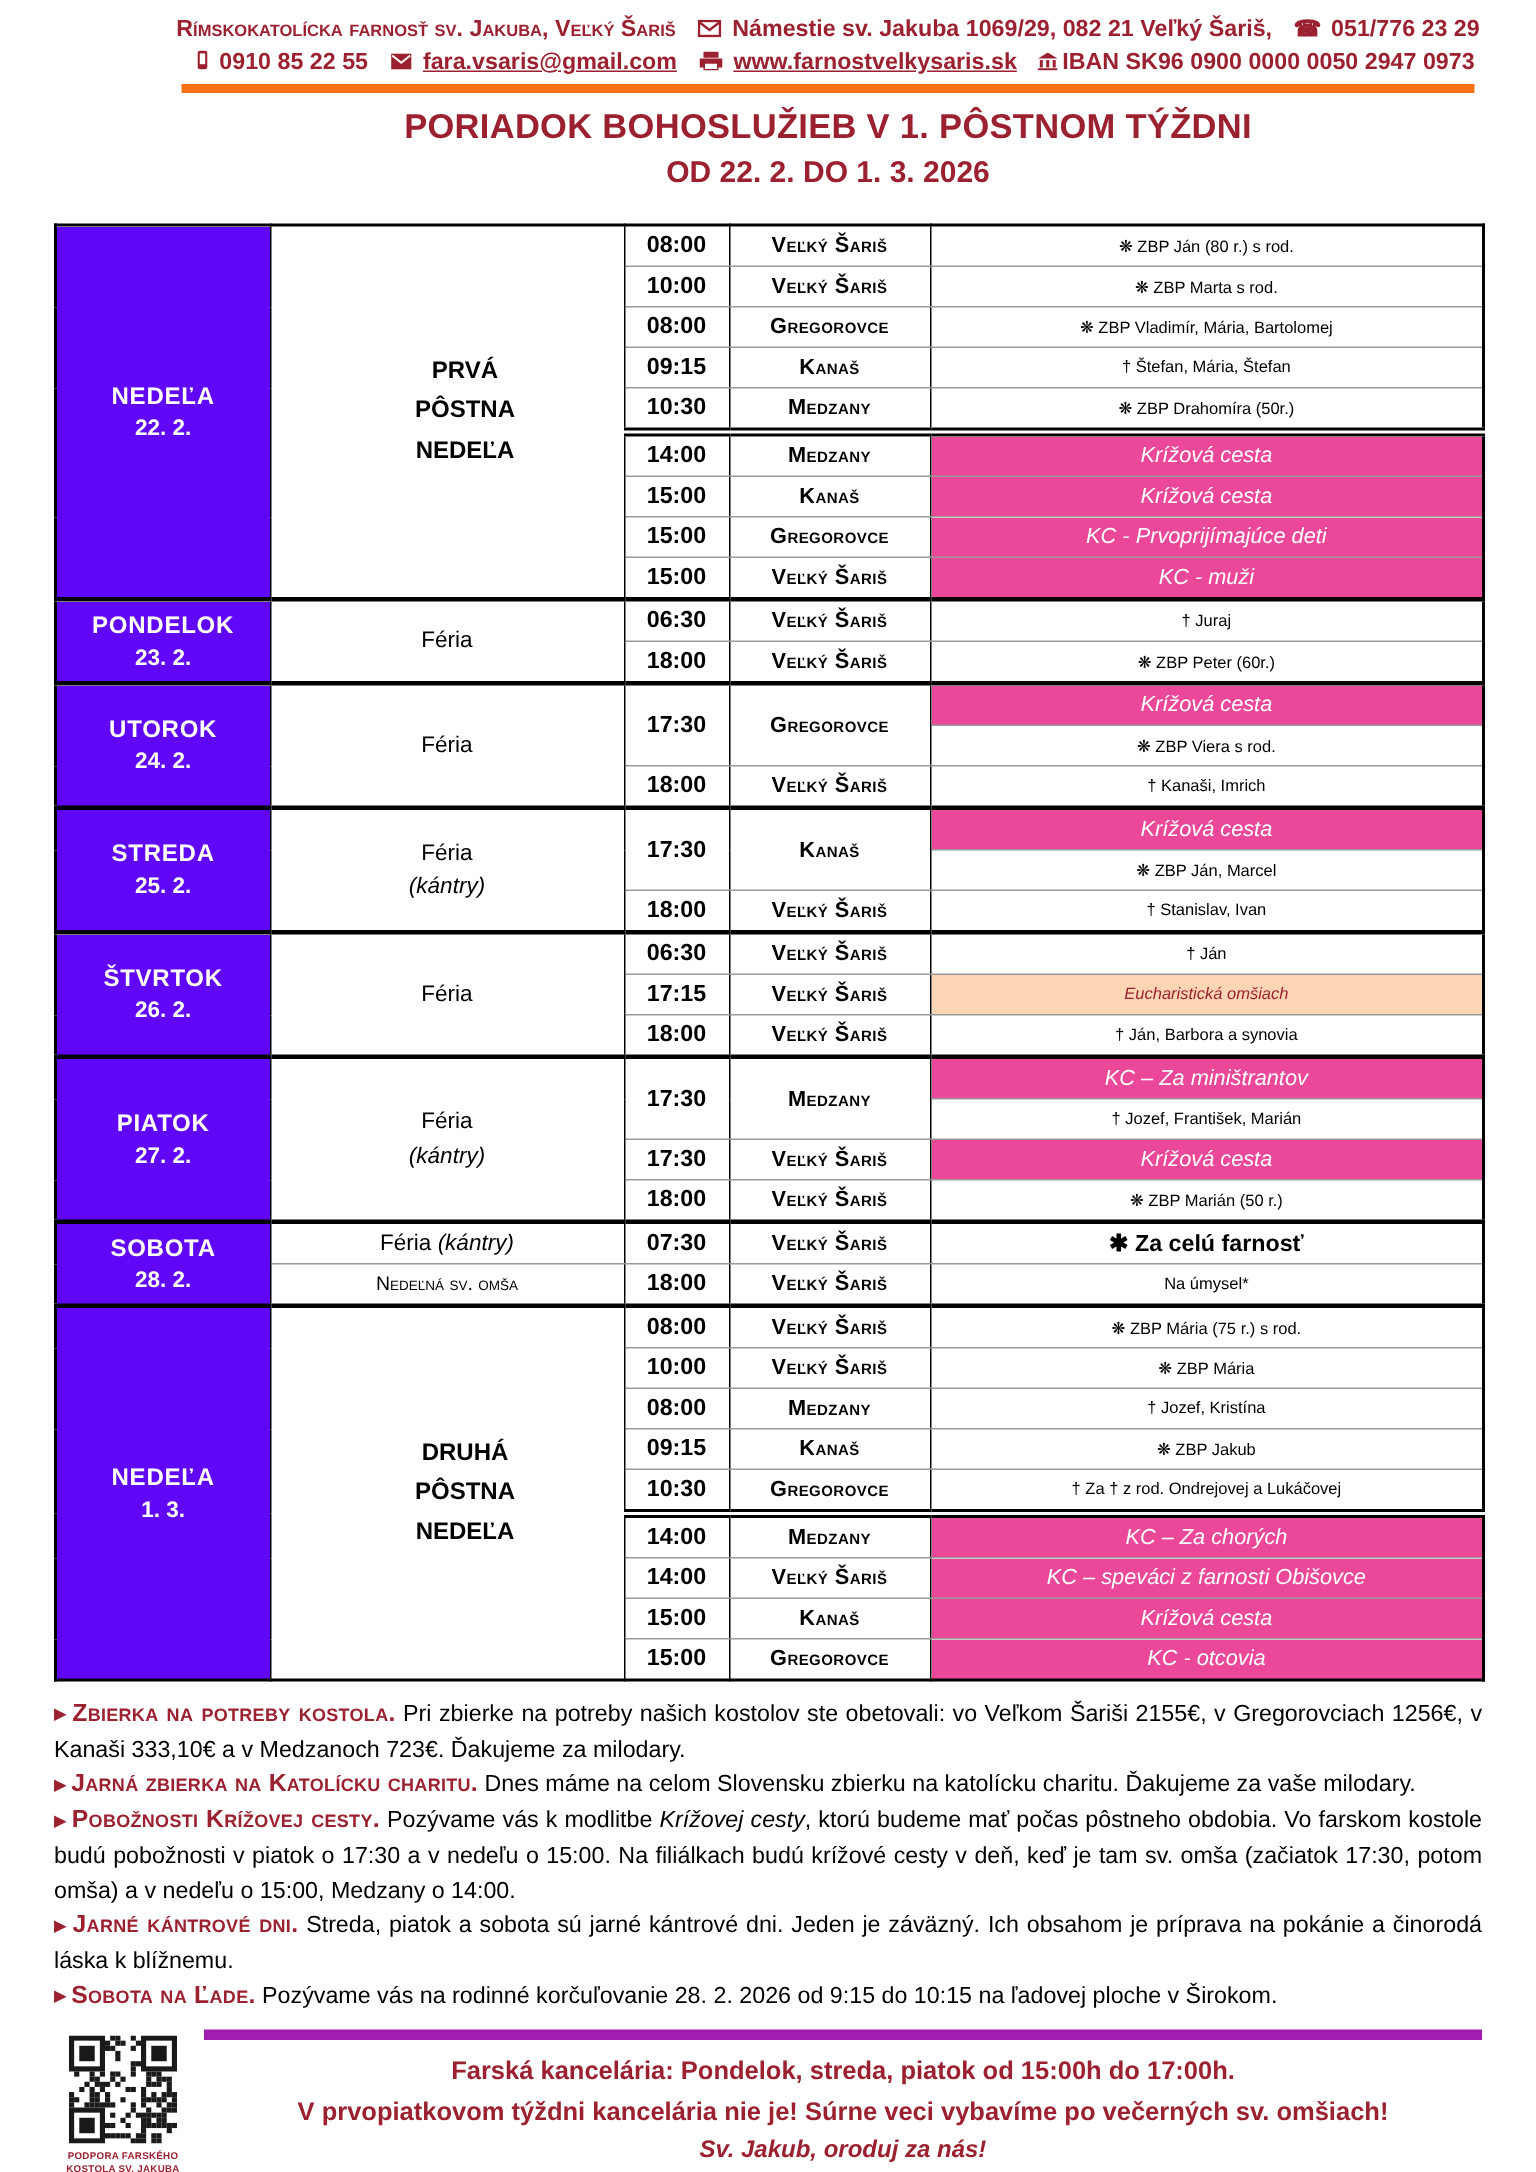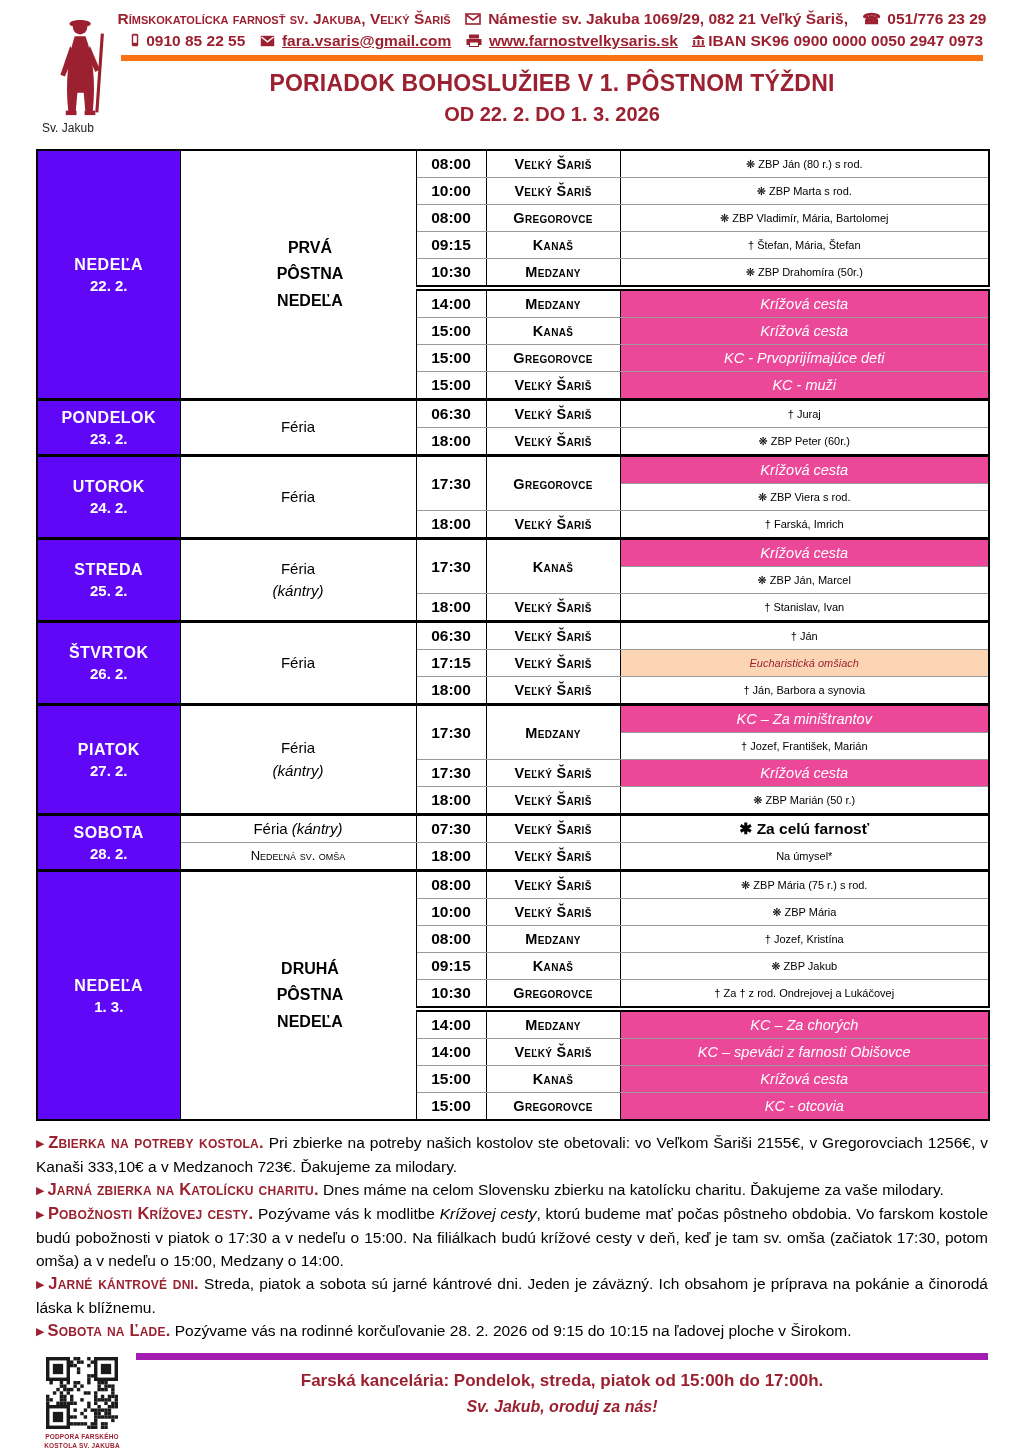--- a/index.html
+++ b/index.html
@@ -54,35 +54,20 @@
   .office-block{margin-left:100px;border-top:7px solid #a21caf;padding-top:7px;text-align:center;color:#9C2130;}
   .office-l1,.office-l2{font-weight:700;font-size:17px;line-height:1.6;}
   .office-l3{font-weight:700;font-style:italic;font-size:16px;line-height:1.6;}
 </style>
 </head>
 <body>
 
 <div class="page">
 
   <header class="letterhead">
-    <div class="logo-wrap">
-      <svg width="82" height="104" viewBox="0 0 90 116" aria-hidden="true">
-        <g fill="#9C2130">
-          <ellipse cx="44" cy="13" rx="12" ry="4"></ellipse>
-          <circle cx="44" cy="17" r="8"></circle>
-          <path d="M31,112 C27,78 31,48 38,27 L50,27 C58,48 62,78 58,112 L50,112 L48,90 L41,90 L39,112 Z"></path>
-          <path d="M33,38 L22,70 L27,72 L38,46 Z"></path>
-          <path d="M55,38 L66,64 L61,67 L51,46 Z"></path>
-          <rect x="64" y="24" width="3.5" height="88" transform="rotate(4 66 68)"></rect>
-          <rect x="28" y="110" width="12" height="5"></rect>
-          <rect x="49" y="110" width="12" height="5"></rect>
-        </g>
-      </svg>
-      <div class="logo-caption">Sv. Jakub</div>
-    </div>
 
     <div class="head-text">
       <div class="contact1">
         <span class="sc">Rímskokatolícka farnosť sv. Jakuba, Veľký Šariš</span>
         <svg class="hicon" width="16" height="12" viewBox="0 0 16 12">
             <g fill="none" stroke="#9C2130" stroke-width="1.6">
               <rect x="1" y="1" width="14" height="10"></rect>
               <path d="M1.5,2 L8,7 L14.5,2"></path>
             </g>
           </svg>
@@ -215,21 +200,21 @@
           <td class="time-cell" rowspan="2">17:30</td>
           <td class="place-cell" rowspan="2">Gregorovce</td>
           <td class="int-cell red">Krížová cesta</td>
         </tr>
         <tr>
           <td class="int-cell">❋ ZBP Viera s rod.</td>
         </tr>
         <tr>
           <td class="time-cell">18:00</td>
           <td class="place-cell">Veľký Šariš</td>
-          <td class="int-cell">† Farská, Imrich</td>
+          <td class="int-cell">† Kanaši, Imrich</td>
         </tr>
         <tr class="day-start">
           <td class="day-cell" rowspan="3">
             <div class="day-name">STREDA</div>
             <div class="day-date">25. 2.</div>
           </td>
           <td class="desc-cell" rowspan="3">
             <div><span>Féria</span></div>
             <div><span class="it">(kántry)</span></div>
           </td>
@@ -511,17 +496,18 @@
           <rect x="48" y="6" width="9" height="9" fill="#1a1a1a"></rect>
           <rect x="0" y="42" width="21" height="21" fill="#1a1a1a"></rect>
           <rect x="3" y="45" width="15" height="15" fill="#fff"></rect>
           <rect x="6" y="48" width="9" height="9" fill="#1a1a1a"></rect>
         </svg>
       <div class="qr-cap">PODPORA FARSKÉHO</div>
       <div class="qr-cap">KOSTOLA SV. JAKUBA</div>
     </div>
     <div class="office-block">
       <div class="office-l1">Farská kancelária: Pondelok, streda, piatok od 15:00h do 17:00h.</div>
+      <div class="office-l2">V prvopiatkovom týždni kancelária nie je! Súrne veci vybavíme po večerných sv. omšiach!</div>
       <div class="office-l3">Sv. Jakub,  oroduj za nás!</div>
     </div>
   </footer>
 
 </div>
 
 </body></html>

